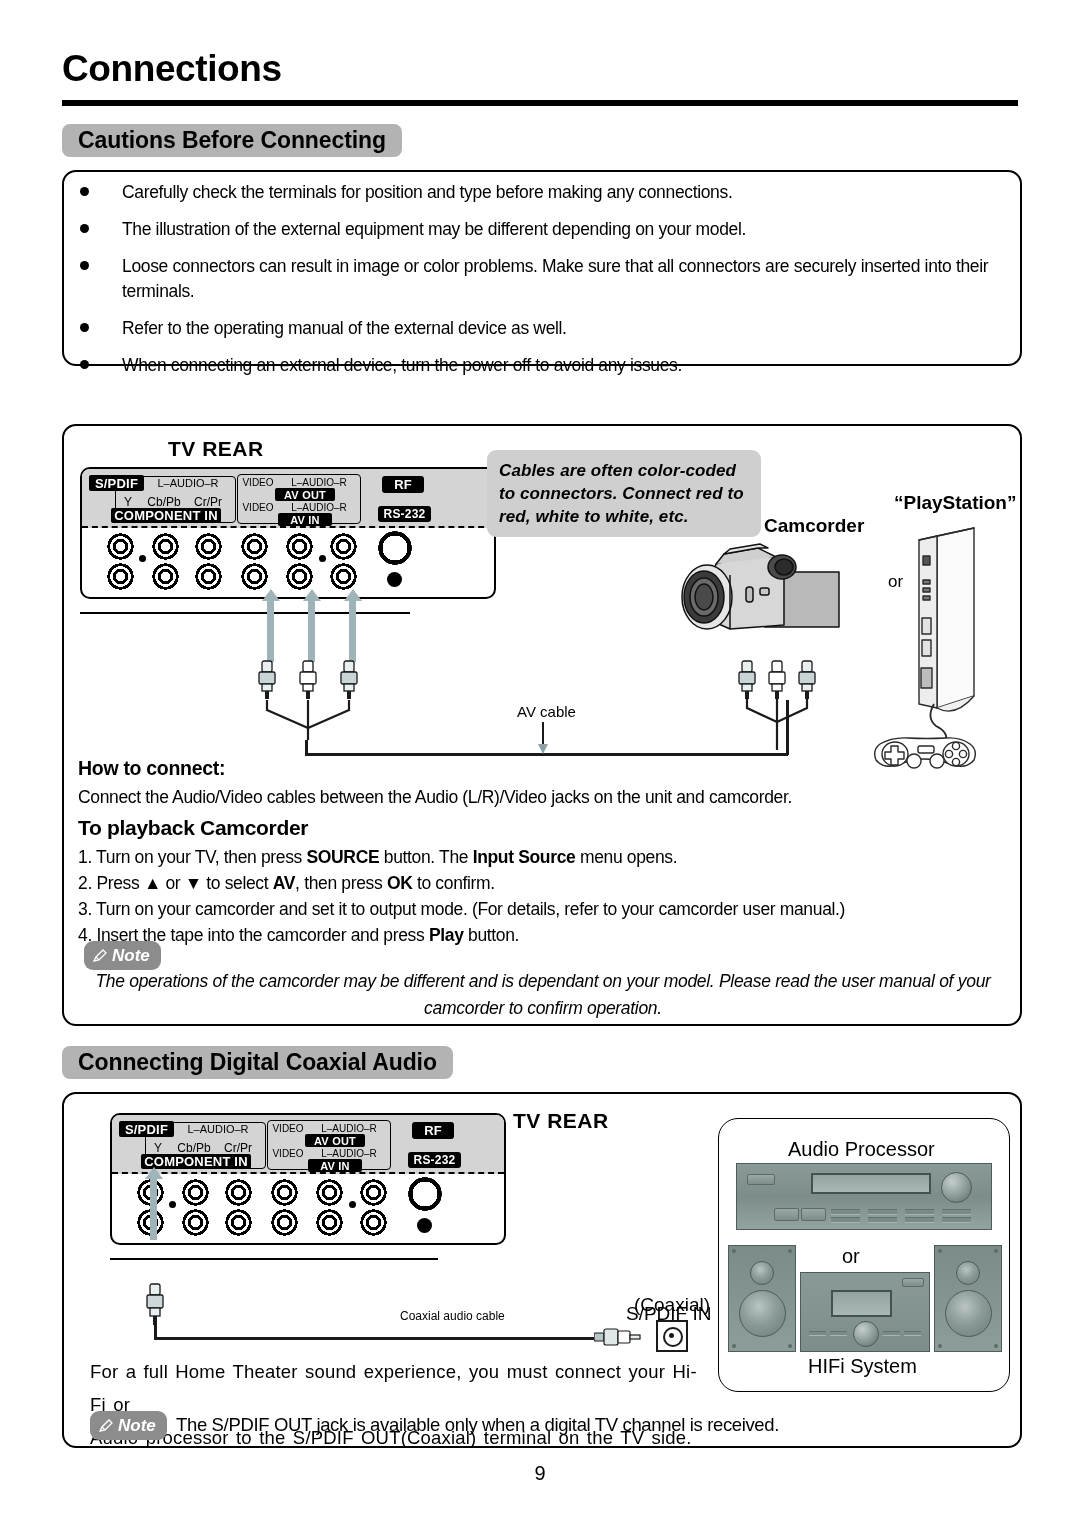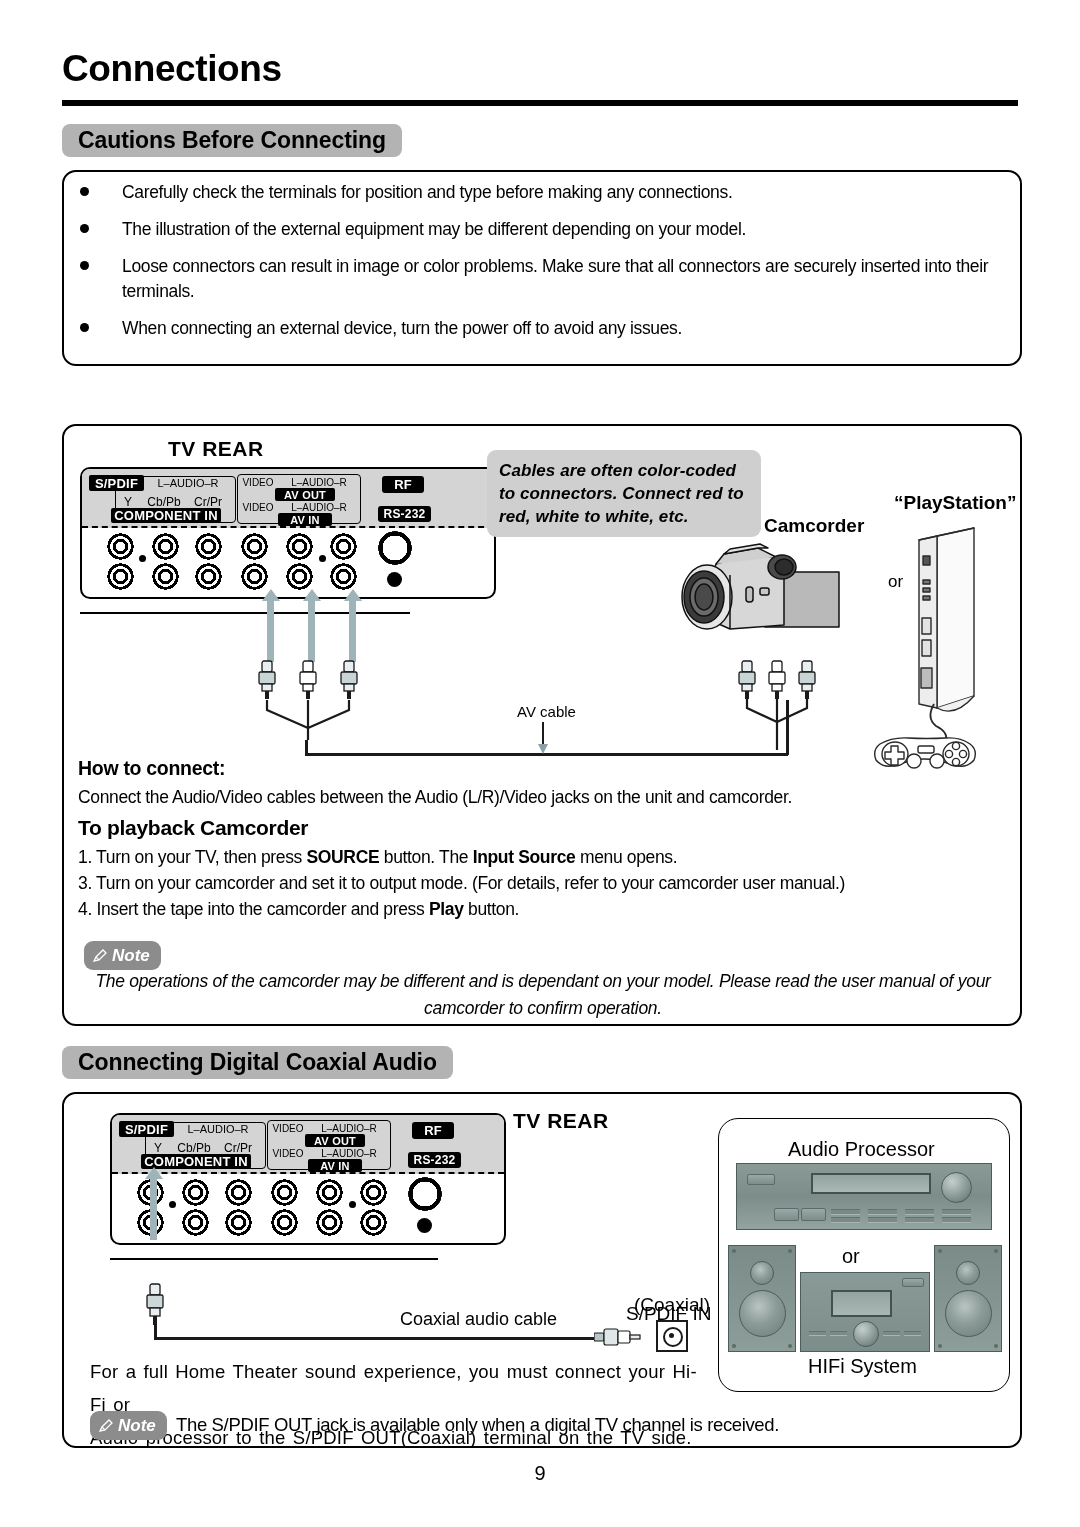--- a/index.html
+++ b/index.html
@@ -139,20 +139,21 @@
   <div class="title-rule"></div>
 
   <div class="pill" style="left:62px;top:124px;">Cautions Before Connecting</div>
 
   <div class="obox" style="left:62px;top:170px;width:956px;height:192px;"></div>
 
   <div class="bullets">
     <div class="bullet-row"><span class="dot"></span><span>Carefully check the terminals for position and type before making any connections.</span></div>
     <div class="bullet-row"><span class="dot"></span><span>The illustration of the external equipment may be different depending on your model.</span></div>
     <div class="bullet-row"><span class="dot"></span><span>Loose connectors can result in image or color problems. Make sure that all connectors are securely inserted into their terminals.</span></div>
+    <div class="bullet-row"><span class="dot"></span><span>Refer to the operating manual of the external device as well.</span></div>
     <div class="bullet-row"><span class="dot"></span><span>When connecting an external device, turn the power off to avoid any issues.</span></div>
   </div>
 
 
   <div class="obox" style="left:62px;top:424px;width:956px;height:598px;"></div>
 
   <div class="tvrear-label" style="left:168px;top:437px;">TV REAR</div>
 
   <div class="panel-body" style="left:80px;top:467px;width:412px;height:128px;">
     <div class="panel-top" style="height:57px;"></div>
@@ -335,20 +336,24 @@
   <div class="ptext" style="left:78px;top:784px;width:900px;">Connect the Audio/Video cables between the Audio (L/R)/Video jacks on the unit and camcorder.</div>
 
   <div class="htext" style="left:78px;top:816px;font-size:21px;">To playback Camcorder</div>
 
   <div class="ptext" style="left:78px;top:844px;width:900px;">
     <div>
       <span>1.</span>
       <span>Turn on your TV,  then press </span><b>SOURCE</b><span> button. The </span><b>Input Source</b><span> menu opens.</span>
     </div>
     <div>
+      <span>2.</span>
+      <span>Press ▲ or ▼ to select </span><b>AV</b><span>, then press </span><b>OK</b><span> to confirm.</span>
+    </div>
+    <div>
       <span>3.</span>
       <span>Turn on your camcorder and set it to output mode. (For details, refer to your camcorder user manual.)</span>
     </div>
     <div>
       <span>4.</span>
       <span>Insert the tape into the camcorder and press </span><b>Play</b><span> button.</span>
     </div>
   </div>
 
   <div class="note-badge" style="left:84px;top:941px;">
@@ -414,21 +419,21 @@
     <g stroke="#1a1a1a" stroke-width="1.3" fill="#e9eef0">
       <rect x="6" y="1" width="10" height="11" rx="2"></rect>
       <rect x="3" y="12" width="16" height="13" rx="1.5" fill="#cdd8db"></rect>
       <rect x="6" y="25" width="10" height="8"></rect>
       <rect x="9" y="33" width="4" height="9" fill="#1a1a1a" stroke="none"></rect>
     </g>
   </svg>
 
   <div class="wire" style="left:154px;top:1322px;width:2.6px;height:18px;"></div>
   <div class="wire" style="left:154px;top:1337px;width:442px;height:2.6px;"></div>
-  <div class="lab" style="left:400px;top:1309px;font-size:18px;">Coaxial audio cable</div>
+  <div class="lab" style="left:400px;top:1309px;font-size:12px;">Coaxial audio cable</div>
 
   <svg class="svgwrap" style="left:594px;top:1325px;" width="52" height="26" viewBox="0 0 52 26">
     <g stroke="#1a1a1a" stroke-width="1.2" fill="#e9eef0">
       <rect x="0" y="8" width="10" height="8" rx="1.5" fill="#b9c6c9"></rect>
       <rect x="10" y="4" width="14" height="16" rx="2" fill="#dfe7e9"></rect>
       <rect x="24" y="6" width="12" height="12" rx="1.5" fill="#fff"></rect>
       <rect x="36" y="10" width="10" height="4" fill="#e9eef0"></rect>
     </g>
   </svg>
   <div style="position:absolute;left:656px;top:1320px;width:28px;height:28px;border:2px solid #1a1a1a;background:#fff;">

